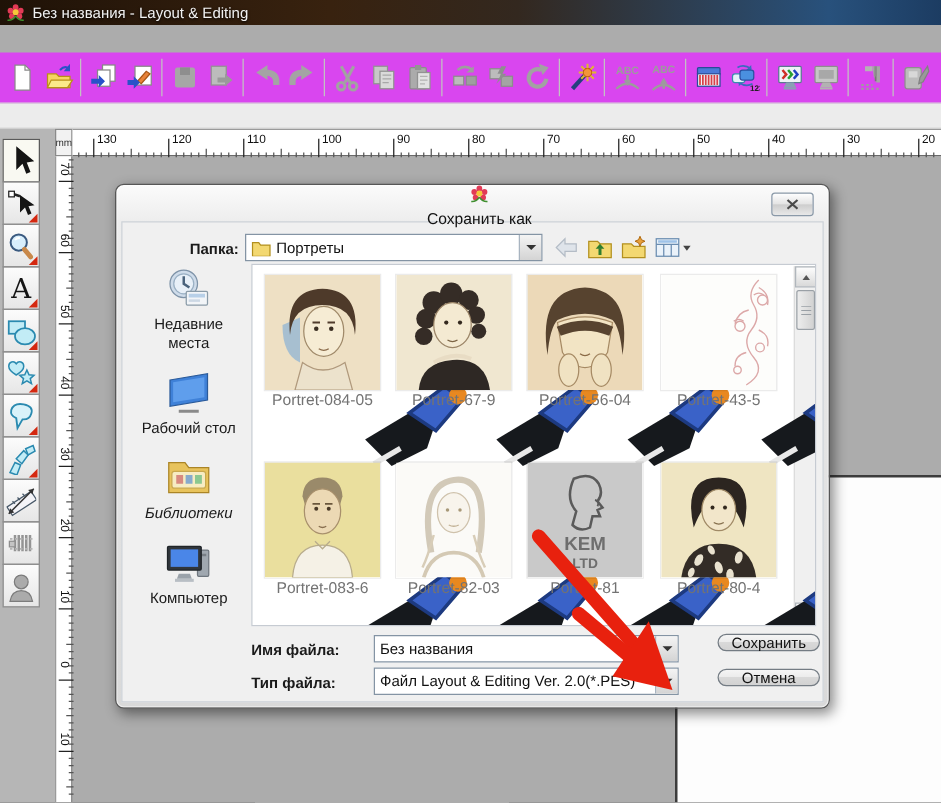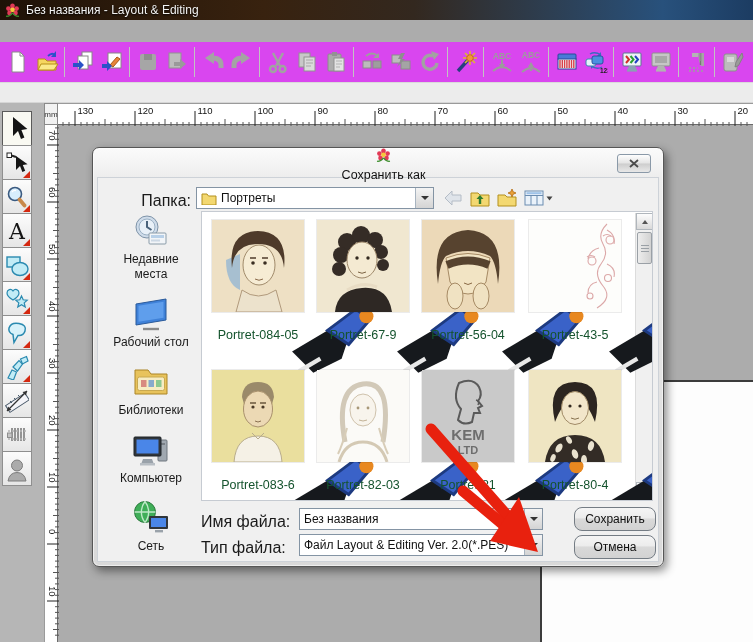--- a/index.html
+++ b/index.html
@@ -21,50 +21,50 @@
   .ruler-corner{position:absolute;left:44px;top:103px;width:14px;height:22px;background:#f2f2f2;border:1px solid #8a8a8a;box-sizing:border-box;display:flex;align-items:center;justify-content:center;font-size:8px;color:#333;}
   .h-ruler{position:absolute;left:58px;top:103px;width:695px;height:22px;background:#fff;border-top:1px solid #9a9a9a;border-bottom:1px solid #6a6a6a;box-sizing:border-box;}
   .v-ruler{position:absolute;left:44px;top:125px;width:14px;height:517px;background:#fff;border-left:1px solid #9a9a9a;border-right:1px solid #6a6a6a;box-sizing:border-box;}
   .page{position:absolute;left:540px;top:380px;width:213px;height:262px;background:#fdfdfd;border-left:2px solid #3c3c3c;border-top:2px solid #3c3c3c;z-index:1;}
   
   .dialog{position:absolute;left:92px;top:147px;width:570px;height:418px;z-index:20;border:1px solid #565656;border-radius:7px;background:linear-gradient(180deg,#fbfbfb,#ededed 30px,#d9d9d9);box-shadow:inset 0 0 0 1px rgba(255,255,255,.55), 3px 4px 10px rgba(0,0,0,.45);}
   .dlg-bg{position:absolute;left:4px;top:29px;right:4px;bottom:4px;background:#f0f0f0;border:1px solid #cdd2d8;box-sizing:border-box;}
   .dlg-title{position:absolute;left:0;top:0;width:100%;height:29px;display:flex;align-items:center;gap:5px;padding-left:11px;box-sizing:border-box;flex-direction:column;}
   .dlg-title-text{font-size:12.5px;color:#111;}
   .close-btn{position:absolute;left:524px;top:6px;width:32px;height:17px;border:1px solid #8a99a8;border-radius:3px;background:linear-gradient(180deg,#fefefe,#e4e4e4 48%,#cdcdcd 52%,#e8e8e8);display:flex;align-items:center;justify-content:center;}
-  .lbl{position:absolute;font-size:16px;color:#1a1a1a;}
+  .lbl{position:absolute;font-size:12px;color:#1a1a1a;font-weight:bold;}
   .folder-lbl{left:42px;top:44px;width:56px;text-align:right;}
   .combo{position:absolute;height:22px;background:#fff;border:1px solid #8494a4;display:flex;align-items:center;padding-left:4px;font-size:12px;color:#111;box-sizing:border-box;gap:4px;white-space:nowrap;overflow:hidden;}
   .folder-combo{left:103px;top:39px;width:238px;}
   .fn-combo{left:206px;top:360px;width:244px;}
   .ft-combo{left:206px;top:386px;width:244px;}
   .caret-btn{margin-left:auto;width:17px;align-self:stretch;background:linear-gradient(180deg,#f4f4f4,#d4d4d4);border-left:1px solid #a8b4c0;display:flex;align-items:center;justify-content:center;flex:none;}
   .caret{width:0;height:0;border-left:4px solid transparent;border-right:4px solid transparent;border-top:4px solid #333;}
   .nav{position:absolute;left:349px;top:40px;display:flex;align-items:center;gap:5px;}
   .nav-btn{display:flex;align-items:center;justify-content:center;}
   .side{position:absolute;left:13px;top:64px;width:90px;display:flex;flex-direction:column;align-items:center;}
   .side-item{display:flex;flex-direction:column;align-items:center;margin-bottom:13px;}
   .side-label{font-size:12px;color:#1a1a1a;text-align:center;line-height:1.25;margin-top:2px;}
   .filelist{position:absolute;left:108px;top:63px;width:452px;height:290px;background:#fff;border:1px solid #c6cbd2;box-sizing:border-box;overflow:hidden;}
   .file-item{position:absolute;width:96px;text-align:center;}
   .thumb{position:relative;width:92px;height:92px;margin:0 auto;box-shadow:0 0 0 1px rgba(0,0,0,.08);}
   .thumb svg{display:block;width:92px;height:92px;}
   .sew-overlay{position:absolute;right:-7px;bottom:-5px;width:26px;height:22px;}
-  .file-label{font-size:12.5px;color:#14532d;margin-top:16px;white-space:nowrap;}
+  .file-label{font-size:12.5px;color:#737373;margin-top:1px;white-space:nowrap;}
   .sb{position:absolute;left:433px;top:1px;width:17px;height:286px;background:#f0f0f0;border-left:1px solid #dcdcdc;}
   .sb-btn{position:absolute;left:0;width:17px;height:17px;background:linear-gradient(180deg,#fdfdfd,#d9d9d9);border:1px solid #b0b6bc;box-sizing:border-box;display:flex;align-items:center;justify-content:center;}
   .sb-up{top:0;}
   .sb-down{bottom:0;}
   .sb-thumb{position:absolute;left:1px;top:19px;width:15px;height:32px;background:linear-gradient(90deg,#ededed,#d2d2d2);border:1px solid #9aa0a6;border-radius:2px;box-sizing:border-box;}
   .sb-grip{position:absolute;left:3px;top:12px;width:8px;height:7px;background:repeating-linear-gradient(180deg,#9aa0a6 0 1px,transparent 1px 3px);}
   .caret-up{width:0;height:0;border-left:3.5px solid transparent;border-right:3.5px solid transparent;border-bottom:4px solid #555;}
   .caret-dn{width:0;height:0;border-left:3.5px solid transparent;border-right:3.5px solid transparent;border-top:4px solid #555;}
   .fn-lbl{left:108px;top:365px;}
   .ft-lbl{left:108px;top:391px;}
-  .win-btn{position:absolute;width:82px;height:24px;background:linear-gradient(180deg,#f5f5f5,#ececec 45%,#d9d9d9 50%,#d2d2d2);border:1px solid #747c84;border-radius:8px;font-size:12px;color:#111;display:flex;align-items:center;justify-content:center;box-sizing:border-box;}
+  .win-btn{position:absolute;width:82px;height:14px;background:linear-gradient(180deg,#f5f5f5,#ececec 45%,#d9d9d9 50%,#d2d2d2);border:1px solid #747c84;border-radius:8px;font-size:12px;color:#111;display:flex;align-items:center;justify-content:center;box-sizing:border-box;}
   .save-btn{left:481px;top:359px;}
   .cancel-btn{left:481px;top:387px;}
   .annot{position:absolute;left:0;top:0;z-index:60;pointer-events:none;}
 </style>
 </head>
 <body>
 
 <div class="app">
   <div class="titlebar">
     <span id="title-flower" style="display:flex;">
@@ -696,46 +696,34 @@
         <div class="side-item">
           <span style="display: flex;">
             <svg width="40" height="38" viewBox="0 0 40 38">
               <path d="M4 7h13l3 4h16v20H4z" fill="#e8c35c" stroke="#ab8526"></path>
               <rect x="6.5" y="14" width="27" height="13.5" rx="2" fill="#f7ecc3" stroke="#c9a94f"></rect>
               <rect x="10" y="17" width="5.5" height="7" fill="#d88a80"></rect>
               <rect x="17.5" y="17" width="5.5" height="7" fill="#88aacc"></rect>
               <rect x="25" y="17" width="5.5" height="7" fill="#8cc890"></rect>
             </svg>
           </span>
-          <div class="side-label" style="max-width: 84px;">Библиотеки</div>
+          <div class="side-label" style="max-width: 84px; font-style: italic;">Библиотеки</div>
         </div>
         <div class="side-item">
           <span style="display: flex;">
             <svg width="40" height="38" viewBox="0 0 40 38">
               <rect x="27" y="9" width="9" height="21" rx="1" fill="#a0a8b0" stroke="#6e767e"></rect>
               <rect x="29" y="12" width="5" height="2" fill="#787f86"></rect>
               <rect x="3" y="6" width="27" height="19" rx="1" fill="#30353a" stroke="#1f2428"></rect>
               <rect x="5.5" y="8.5" width="22" height="14" fill="#4a86e8"></rect>
               <path d="M12 28h9l1.5 4h-12z" fill="#9aa2aa"></path>
               <rect x="9" y="32" width="15" height="2.5" fill="#b8bec4"></rect>
             </svg>
           </span>
           <div class="side-label" style="max-width: 84px;">Компьютер</div>
-        </div>
-        <div class="side-item">
-          <span style="display: flex;">
-            <svg width="40" height="38" viewBox="0 0 40 38">
-              <circle cx="14" cy="13" r="10.5" fill="#3fae58" stroke="#2a7a3c"></circle>
-              <path d="M3.5 13h21M14 2.5a17 17 0 0 1 0 21M14 2.5a17 17 0 0 0 0 21" stroke="#bfe8c8" fill="none" stroke-width="1.4"></path>
-              <rect x="18" y="17" width="19" height="13" rx="1" fill="#30353a"></rect>
-              <rect x="20" y="19" width="15" height="9" fill="#4a86e8"></rect>
-              <rect x="24" y="31" width="8" height="2.4" fill="#9aa2aa"></rect>
-            </svg>
-          </span>
-          <div class="side-label" style="max-width: 84px;">Сеть</div>
         </div>
       </div>
 
     <div class="filelist" id="filelist">
       <div class="sb">
         <div class="sb-btn sb-up">
             <span class="caret-up"></span>
           </div>
         <div class="sb-thumb">
             <span class="sb-grip"></span>

